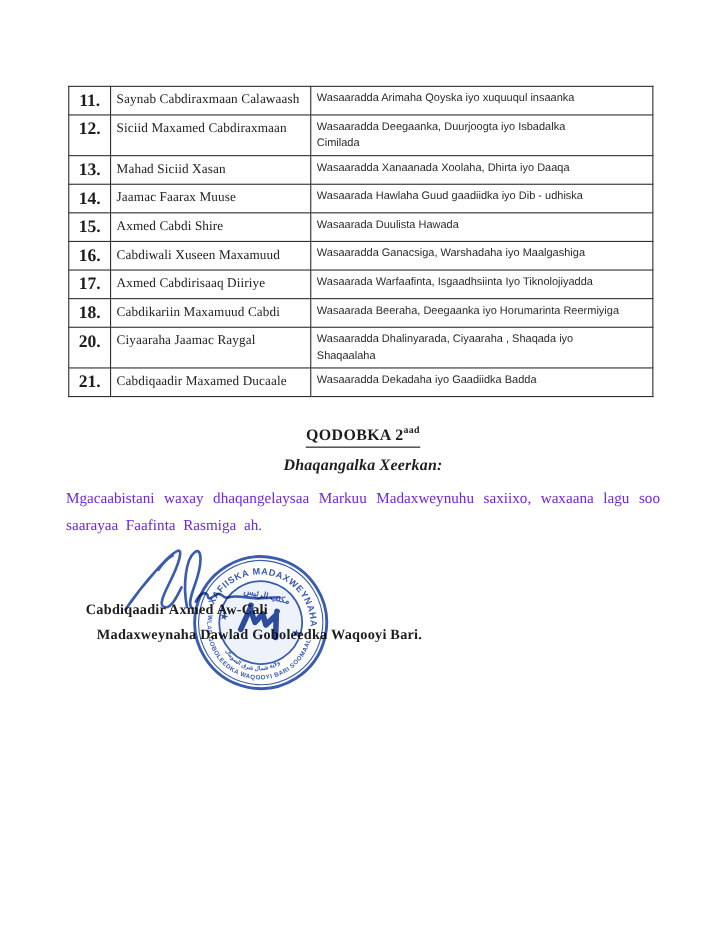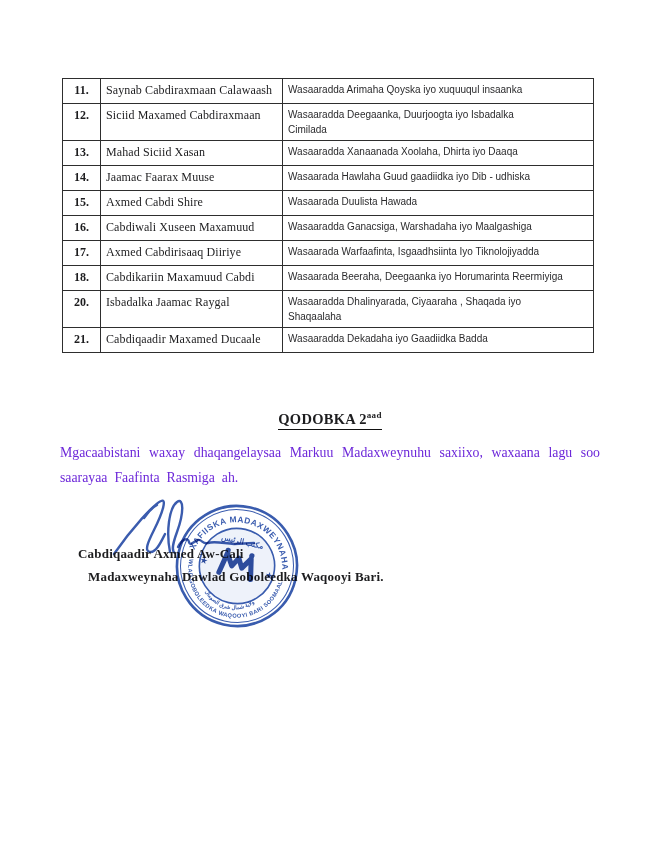--- a/index.html
+++ b/index.html
@@ -20,21 +20,21 @@
     table-layout:fixed;
   }
   table.min-table td{
     border:1.4px solid #2e2e2e;
     vertical-align:top;
     padding:4px 5px 3px 5px;
   }
   td.c-num{
     width:38px;
     font-weight:bold;
-    font-size:12px;
+    font-size:16px;
     text-align:center;
     font-family:"Liberation Serif", serif;
   }
   td.c-name{
     width:182px;
     font-size:12px;
     font-family:"Liberation Serif", serif;
     letter-spacing:.1px;
   }
   td.c-min{
@@ -44,21 +44,20 @@
     white-space:pre-line;
     line-height:1.45;
     color:#2a2a2c;
   }
   tr.r-single{height:25px;}
   tr.r-double{height:36px;}
   
   .heading{
     position:absolute;left:0;top:386px;width:100%;
     text-align:center;
-    margin-top:24px;
   }
   .heading .hd-inner{
     display:inline-block;
     font-weight:bold;
     font-size:14.5px;
     border-bottom:1.6px solid #111;
     padding-bottom:1px;
     letter-spacing:.3px;
   }
   .heading sup{font-size:9px;font-weight:bold;}
@@ -147,37 +146,38 @@
           <td class="c-name">Axmed Cabdirisaaq Diiriye</td>
           <td class="c-min">Wasaarada Warfaafinta, Isgaadhsiinta Iyo Tiknolojiyadda</td>
         </tr>
         <tr class="r-single">
           <td class="c-num">18.</td>
           <td class="c-name">Cabdikariin Maxamuud Cabdi</td>
           <td class="c-min">Wasaarada Beeraha, Deegaanka iyo Horumarinta Reermiyiga</td>
         </tr>
         <tr class="r-double">
           <td class="c-num">20.</td>
-          <td class="c-name">Isbadalka Jaamac Raygal</td>
+          <td class="c-name">Ciyaaraha Jaamac Raygal</td>
           <td class="c-min">Wasaaradda Dhalinyarada, Ciyaaraha , Shaqada iyo
 Shaqaalaha</td>
         </tr>
         <tr class="r-single">
           <td class="c-num">21.</td>
           <td class="c-name">Cabdiqaadir Maxamed Ducaale</td>
           <td class="c-min">Wasaaradda Dekadaha iyo Gaadiidka Badda</td>
         </tr>
       </tbody>
     </table>
   </div>
 
   <div class="heading">
     <span class="hd-inner"><span>QODOBKA 2</span><sup>aad</sup></span>
   </div>
 
+  <div class="subheading">Dhaqangalka Xeerkan:</div>
 
   <div class="body-par">Mgacaabistani waxay dhaqangelaysaa Markuu Madaxweynuhu saxiixo, waxaana lagu soo saarayaa Faafinta Rasmiga ah.</div>
 
   <svg class="sig-script" viewBox="0 0 170 64">
     <g fill="none" stroke="#2b4fa8" stroke-width="2.4" stroke-linecap="round" stroke-linejoin="round" opacity="0.92">
       <path d="M10,58 C28,32 50,8 57,5 C63,2 59,16 50,34 C44,46 40,55 46,56 C52,57 57,46 61,38"></path>
       <path d="M66,56 C62,36 65,12 73,6 C80,1 80,17 73,36 C69,47 67,55 71,57"></path>
       <path d="M74,51 C78,43 84,41 85,46 C86,51 90,45 94,44 C98,43 99,49 104,47 C110,45 118,47 130,48 L150,47"></path>
       <path d="M40,22 C44,16 49,11 53,9"></path>
     </g>

